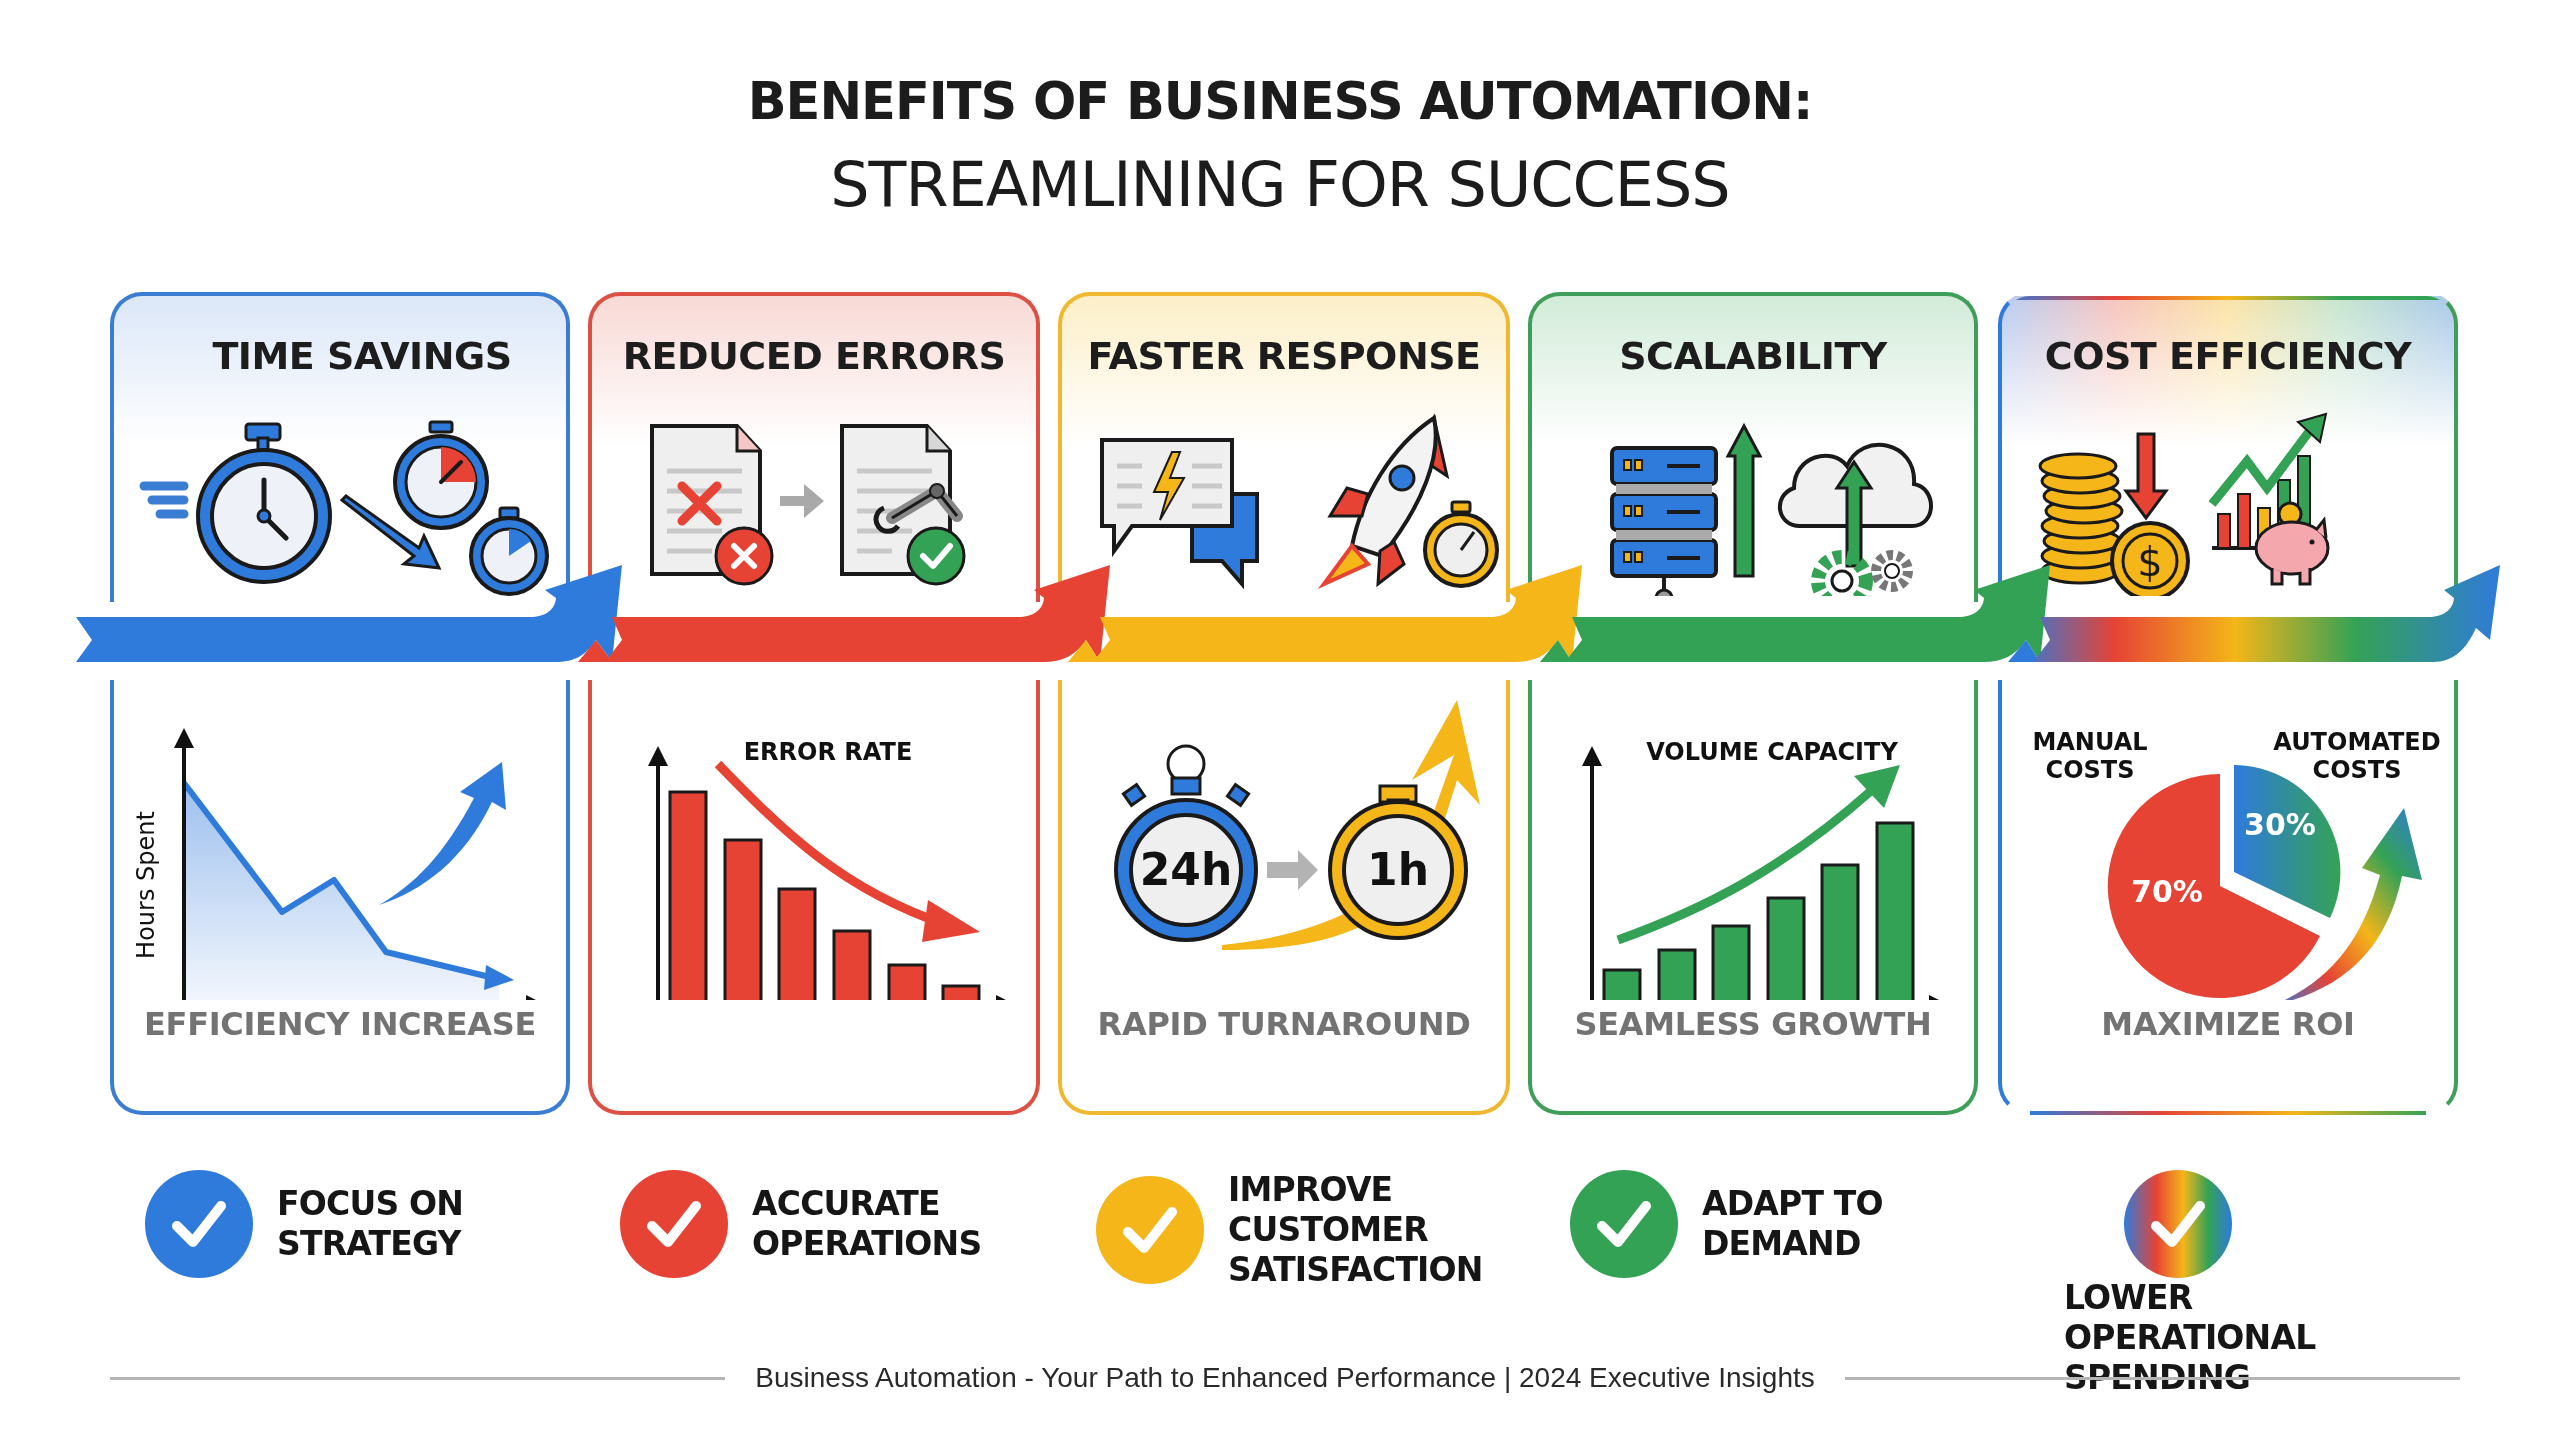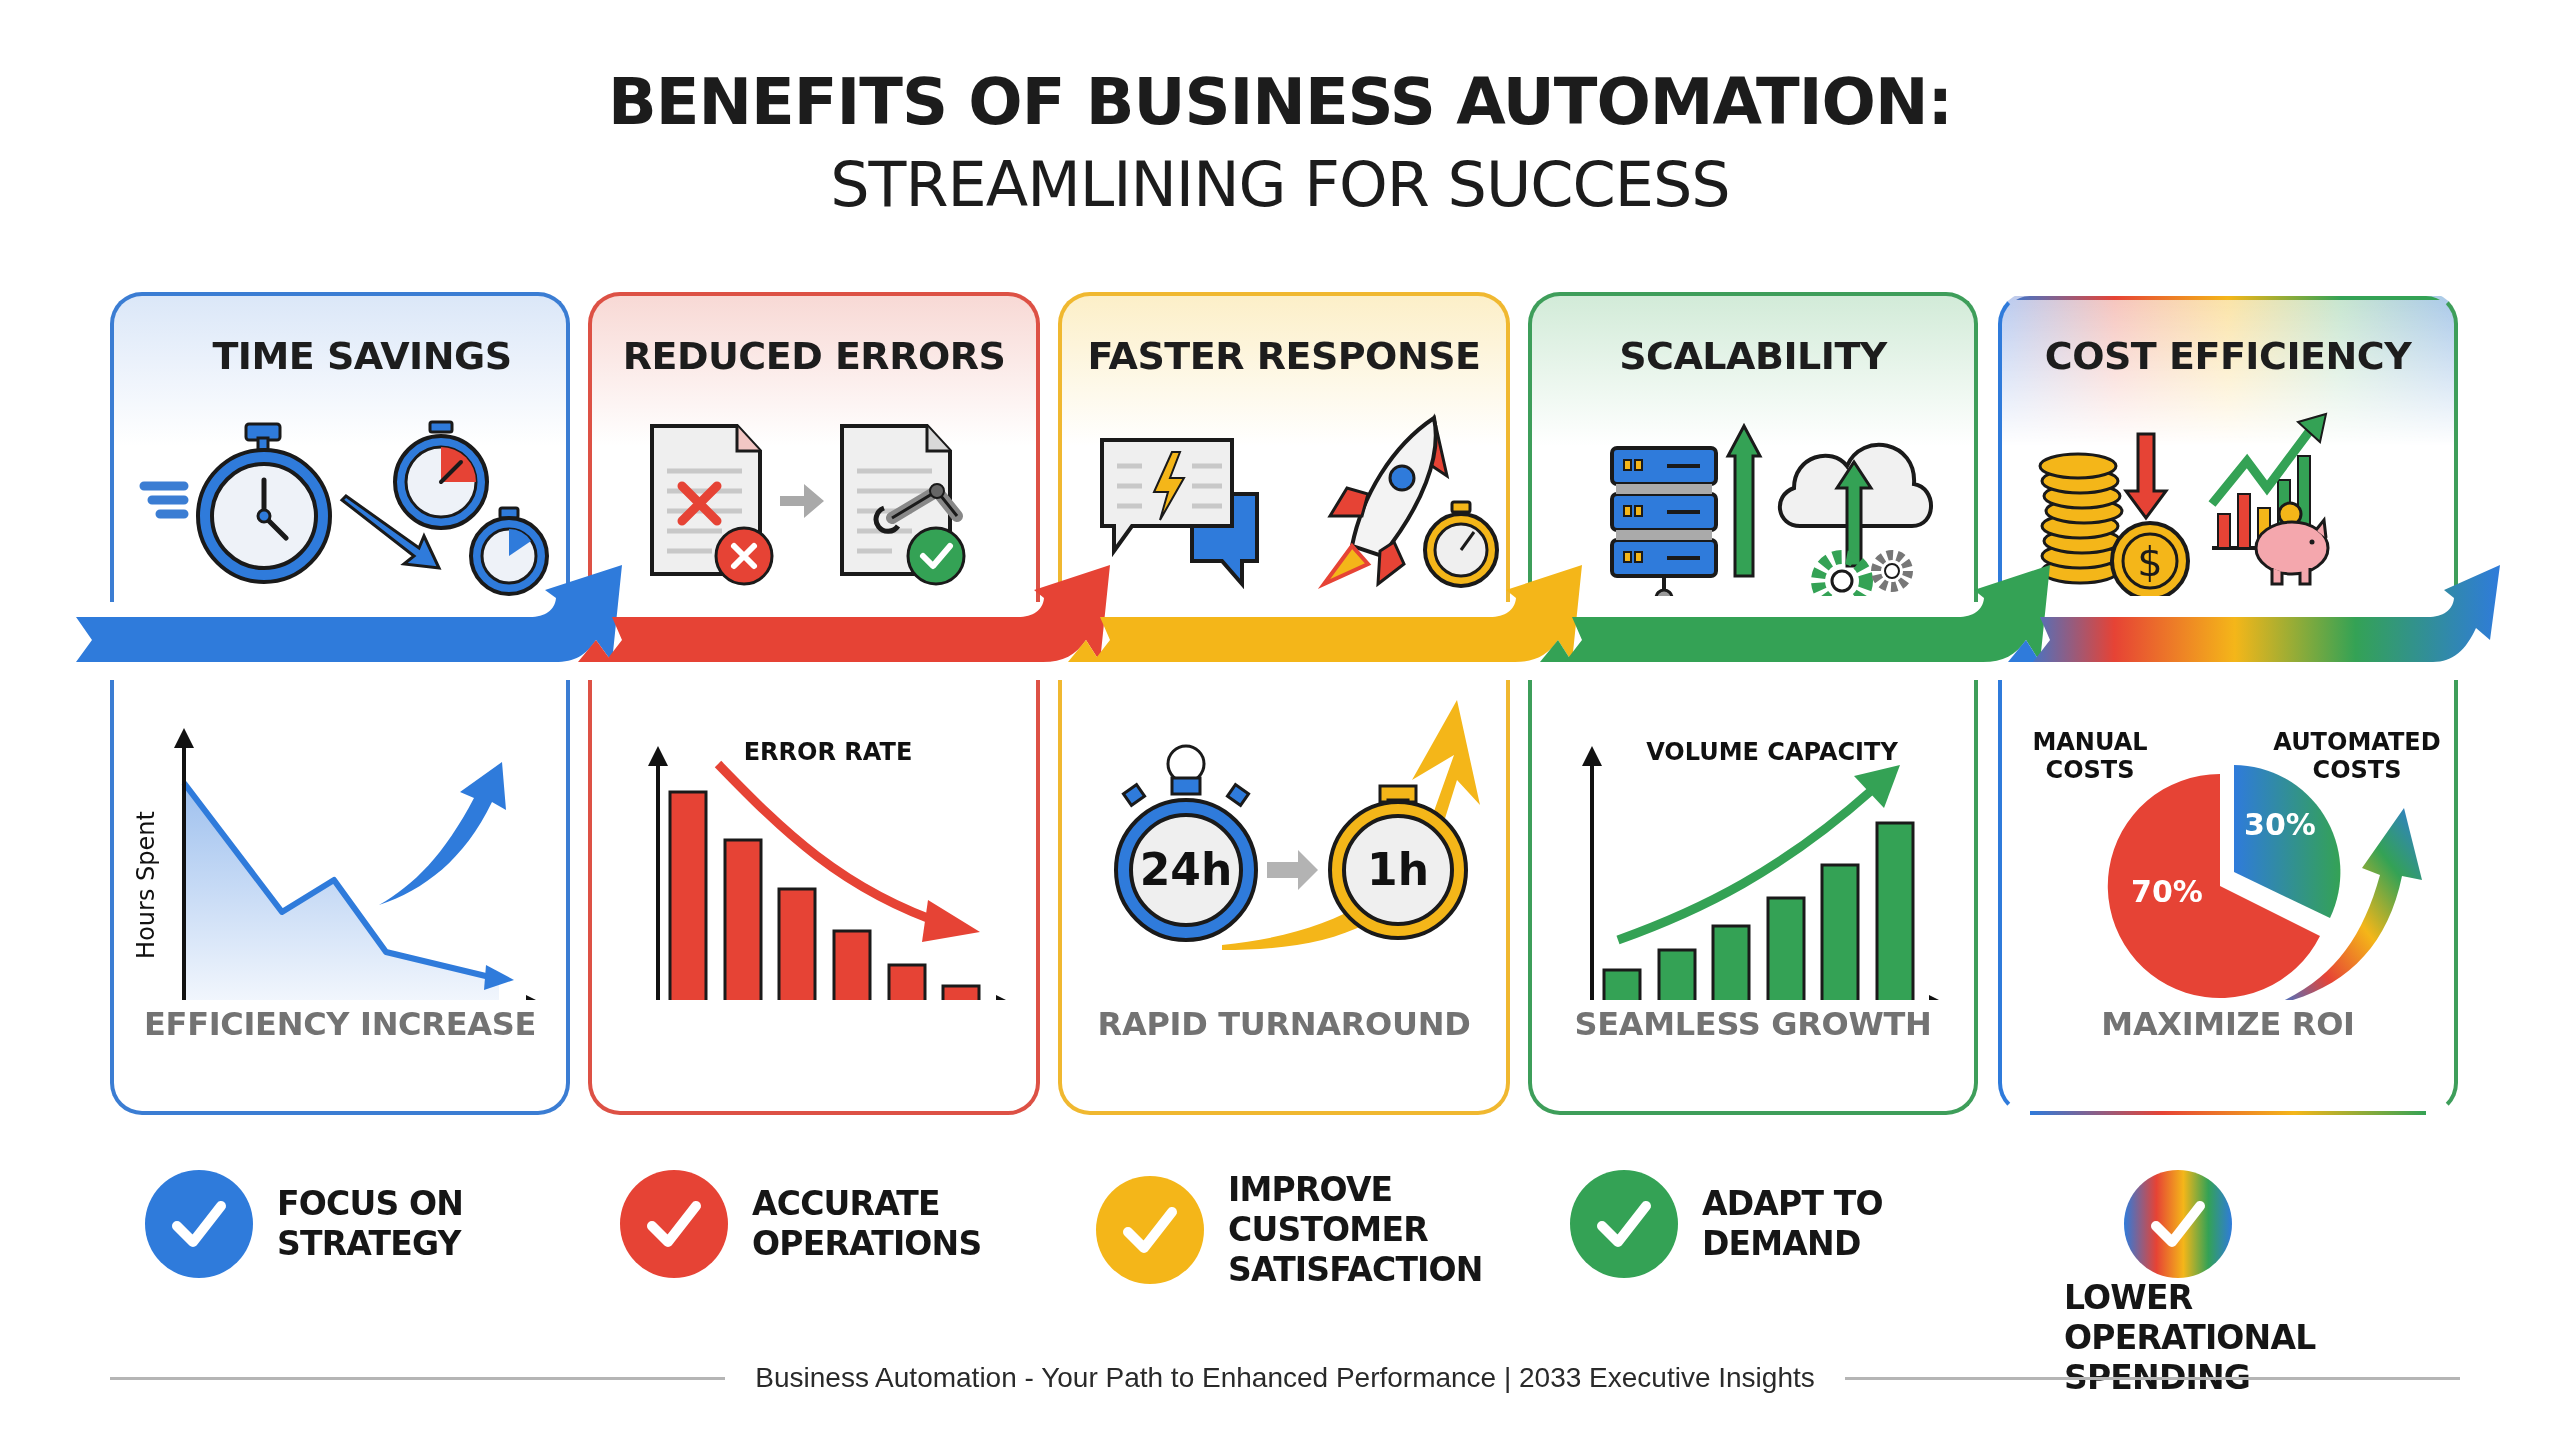--- a/index.html
+++ b/index.html
@@ -1,20 +1,20 @@
 <!DOCTYPE html>
 <html><head>
 <meta charset="utf-8">
 <style>
   * { box-sizing: border-box; margin: 0; padding: 0; }
   html, body { width: 2560px; height: 1448px; background: #ffffff; overflow: hidden; }
   body { position: relative; font-family: "DejaVu Sans", "Liberation Sans", sans-serif; color: #1a1a1a; }
 
   .title { position: absolute; left: 0; right: 0; top: 62px; text-align: center; }
-  .title h1 { font-family: "DejaVu Sans", sans-serif; font-weight: 700; font-size: 64px; letter-spacing: -1px; color: #1c1c1c; line-height: 80px; }
+  .title h1 { font-family: "DejaVu Sans", sans-serif; font-weight: 700; font-size: 51px; letter-spacing: -1px; color: #1c1c1c; line-height: 80px; }
   .title h2 { font-family: "DejaVu Sans", sans-serif; font-weight: 400; font-size: 62px; letter-spacing: -1px; color: #1c1c1c; line-height: 82px; margin-top: 2px; }
 
   .card { position: absolute; width: 460px; }
   .card .top { position: absolute; left: 0; top: 0; width: 100%; height: 310px; border: 4px solid; border-bottom: none; border-radius: 32px 32px 0 0; overflow: hidden; }
   .card .top .hdr { height: 120px; display: flex; align-items: center; justify-content: center; font-weight: 700; font-size: 38px; letter-spacing: -0.5px; color: #1d1d1d; }
   .card .bottom { position: absolute; left: 0; top: 388px; width: 100%; height: 435px; border: 4px solid; border-top: none; border-radius: 0 0 32px 32px; }
   .card .bottom .caption { position: absolute; left: 0; right: 0; top: 325px; text-align: center; font-weight: 700; font-size: 32px; color: #737373; letter-spacing: -0.3px; }
   .icons-svg { position: absolute; left: 0; top: 100px; }
   .chart-svg { position: absolute; left: 0; top: 0; }
 
@@ -398,15 +398,15 @@
         </svg>
     </div>
     <div class="txt">LOWER
 OPERATIONAL
 SPENDING</div>
   </div>
 </div>
 
 <div class="footer">
   <div class="line"></div>
-  <div class="ftxt">Business Automation - Your Path to Enhanced Performance | 2033 Executive Insights</div>
+  <div class="ftxt">Business Automation - Your Path to Enhanced Performance | 2024 Executive Insights</div>
   <div class="line"></div>
 </div>
 
 </body></html>

